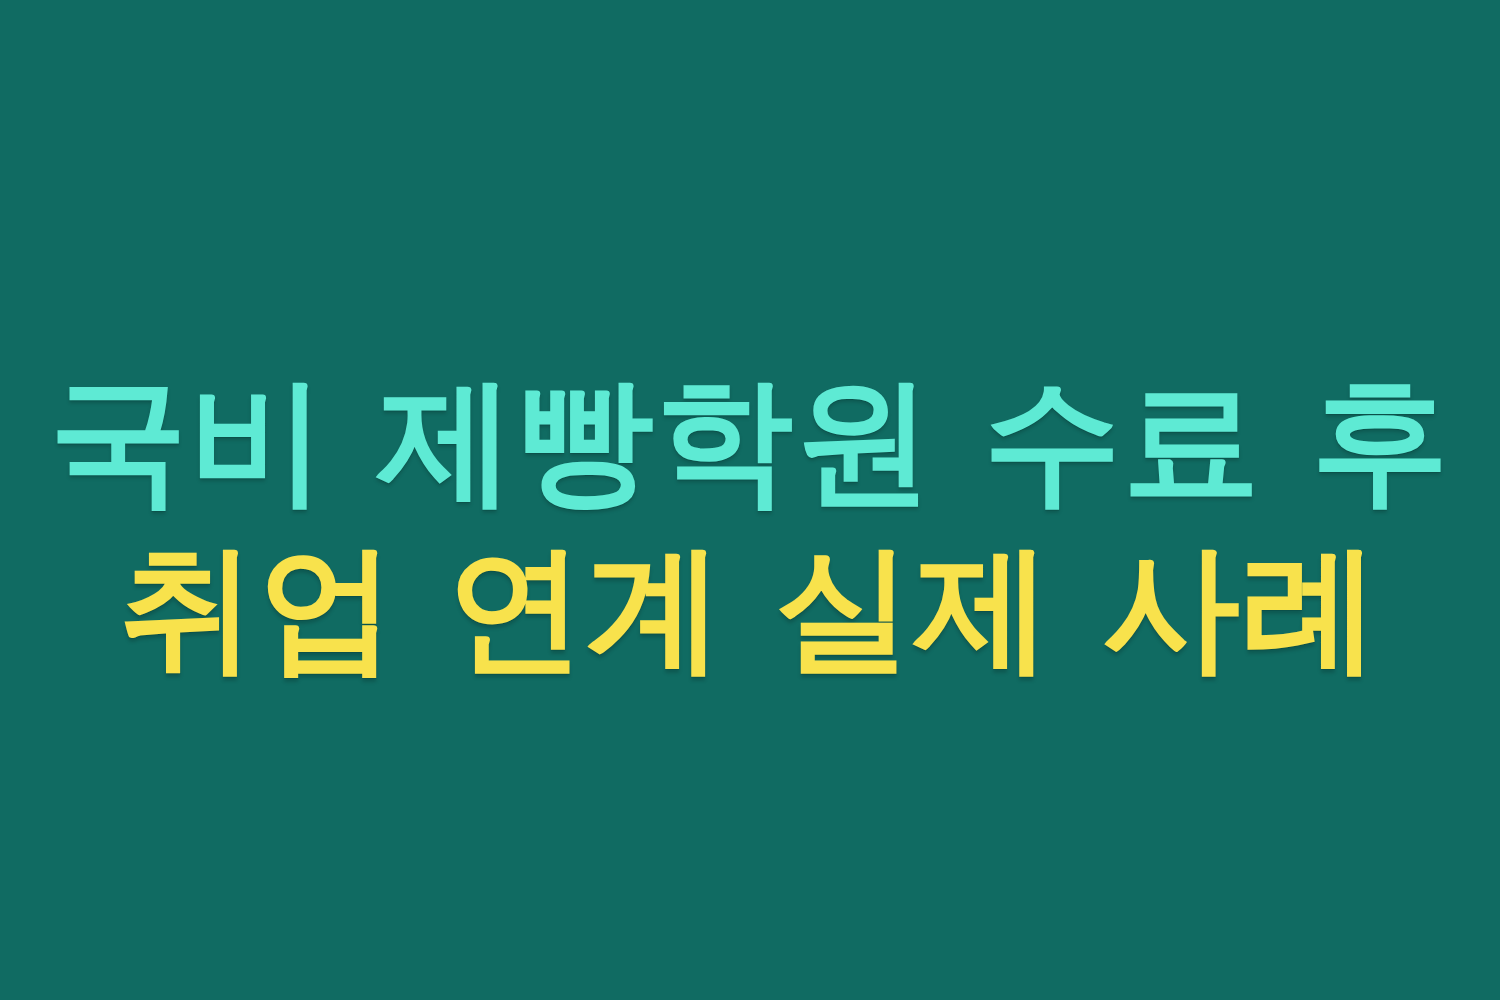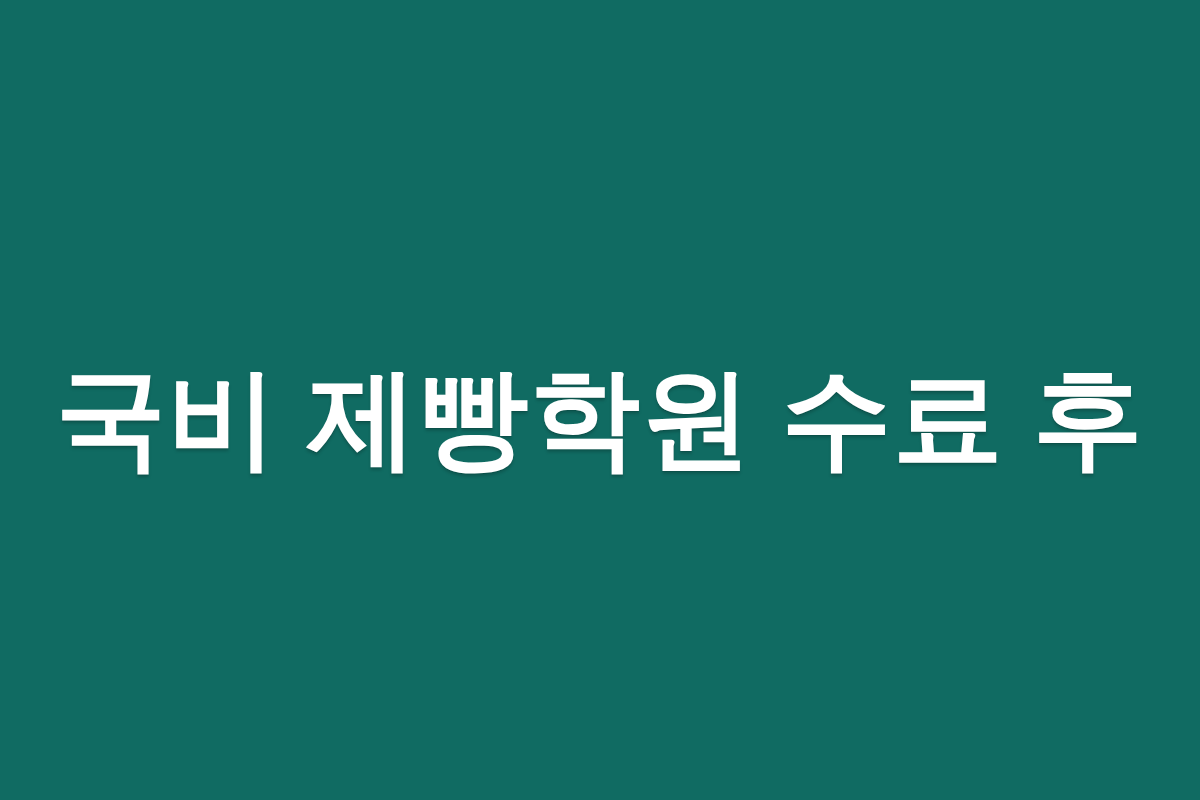--- a/index.html
+++ b/index.html
@@ -56,18 +56,19 @@
     font-size: 110px;
   }
 </style>
 </head>
 <body>
 
 <div id="thumbnail-card" style="background: rgb(16, 107, 98);">
 
   <div id="headline-block">
 
-    <span class="headline-line" id="headline-line-1" style="color: #ffffff; font-family: Liberation Serif, serif;">국비 제빵학원 수료 후</span>
+    <span class="headline-line" id="headline-line-1" style="color: #5eead4;">국비 제빵학원 수료 후</span>
 
+    <span class="headline-line" id="headline-line-2" style="color: rgb(248, 226, 76);">취업 연계 실제 사례</span>
 
   </div>
 
 </div>
 
 </body></html>

